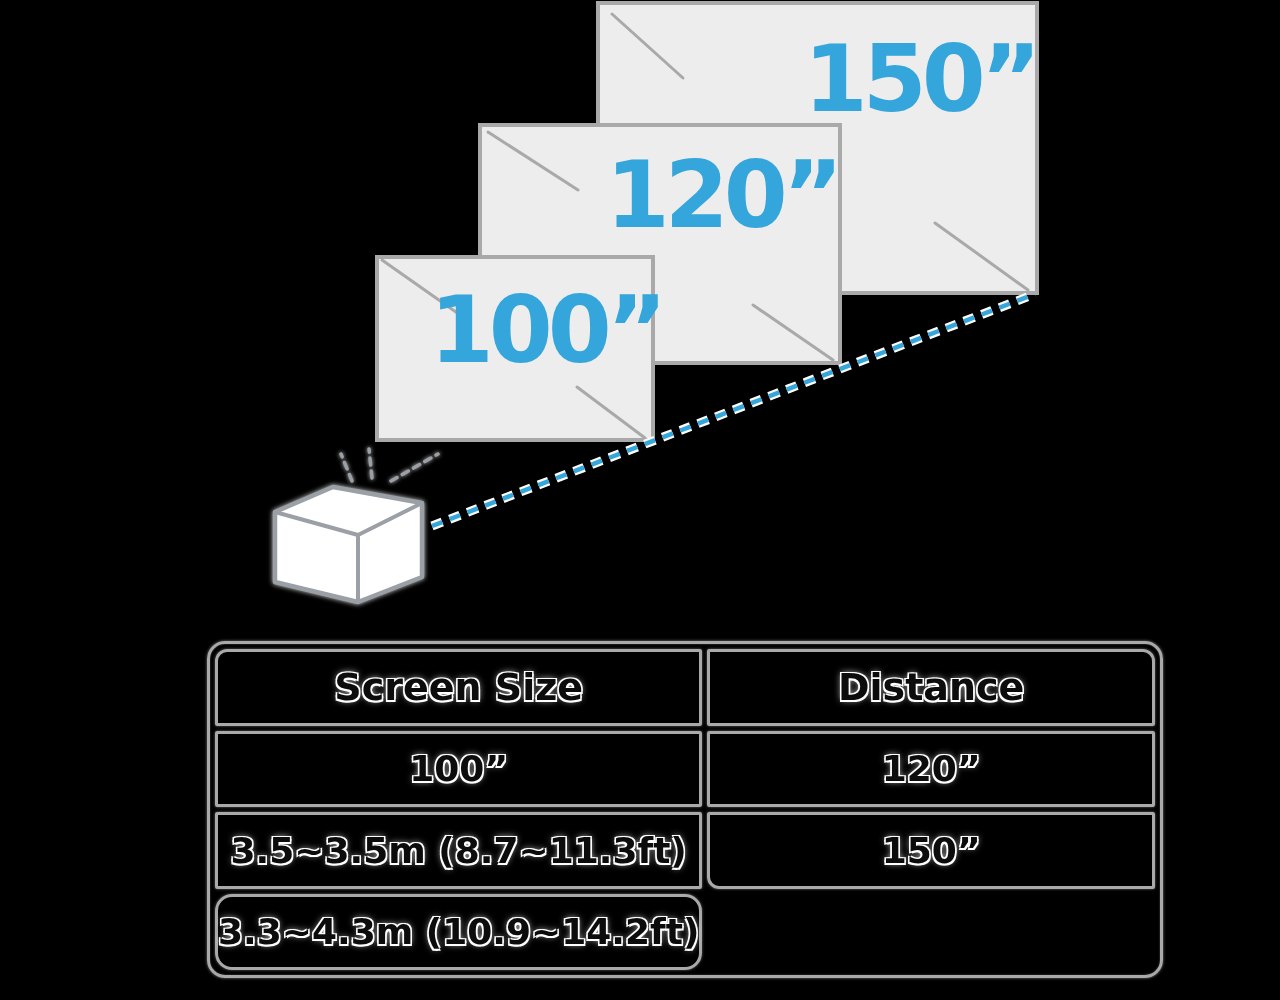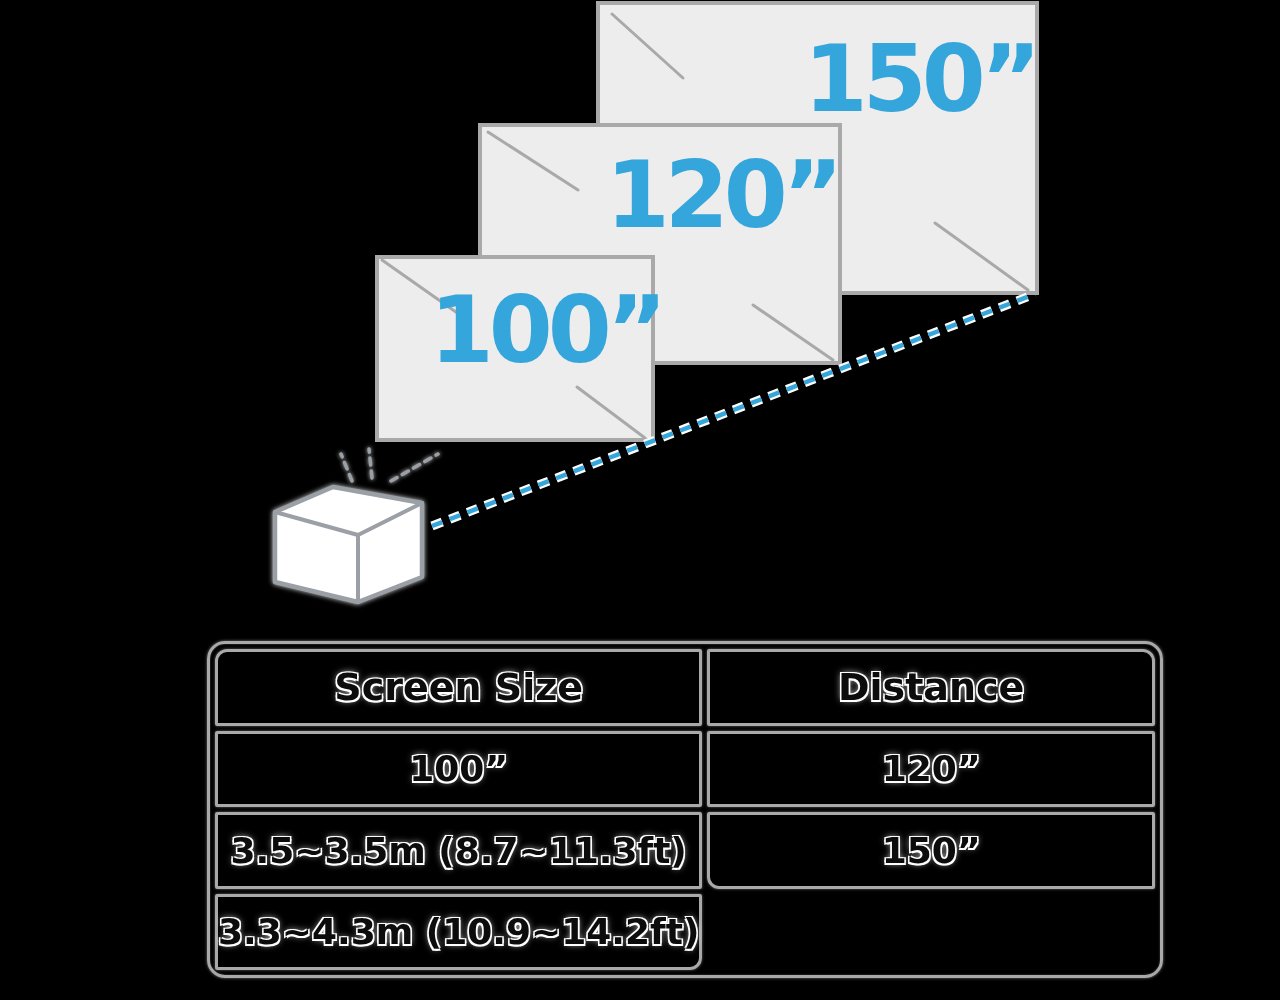--- a/index.html
+++ b/index.html
@@ -41,21 +41,21 @@
     text-shadow:-1.5px -1.5px 0 #fff, 1.5px -1.5px 0 #fff,
                 -1.5px 1.5px 0 #fff, 1.5px 1.5px 0 #fff,
                 0 0 7px rgba(255,255,255,.85);
     box-shadow:0 0 3px rgba(255,255,255,.4);
     white-space:nowrap;
   }
   .head{font-size:38px;}
   .c-tl{border-top-left-radius:12px;}
   .c-tr{border-top-right-radius:12px;}
   .c-bl{border-bottom-left-radius:12px;}
-  .c-br{border-bottom-right-radius:12px;}
+  .c-br{border-bottom-right-radius:12px;border-radius:17px;}
 </style>
 </head>
 <body>
 
 <svg id="stage" viewBox="0 0 1280 1000">
 
   <g>
     <rect class="screen" x="598" y="3" width="439" height="290"></rect>
     <path class="glare" d="M612,14 L683,78"></path>
     <path class="glare" d="M935,223 L1028,290"></path>

